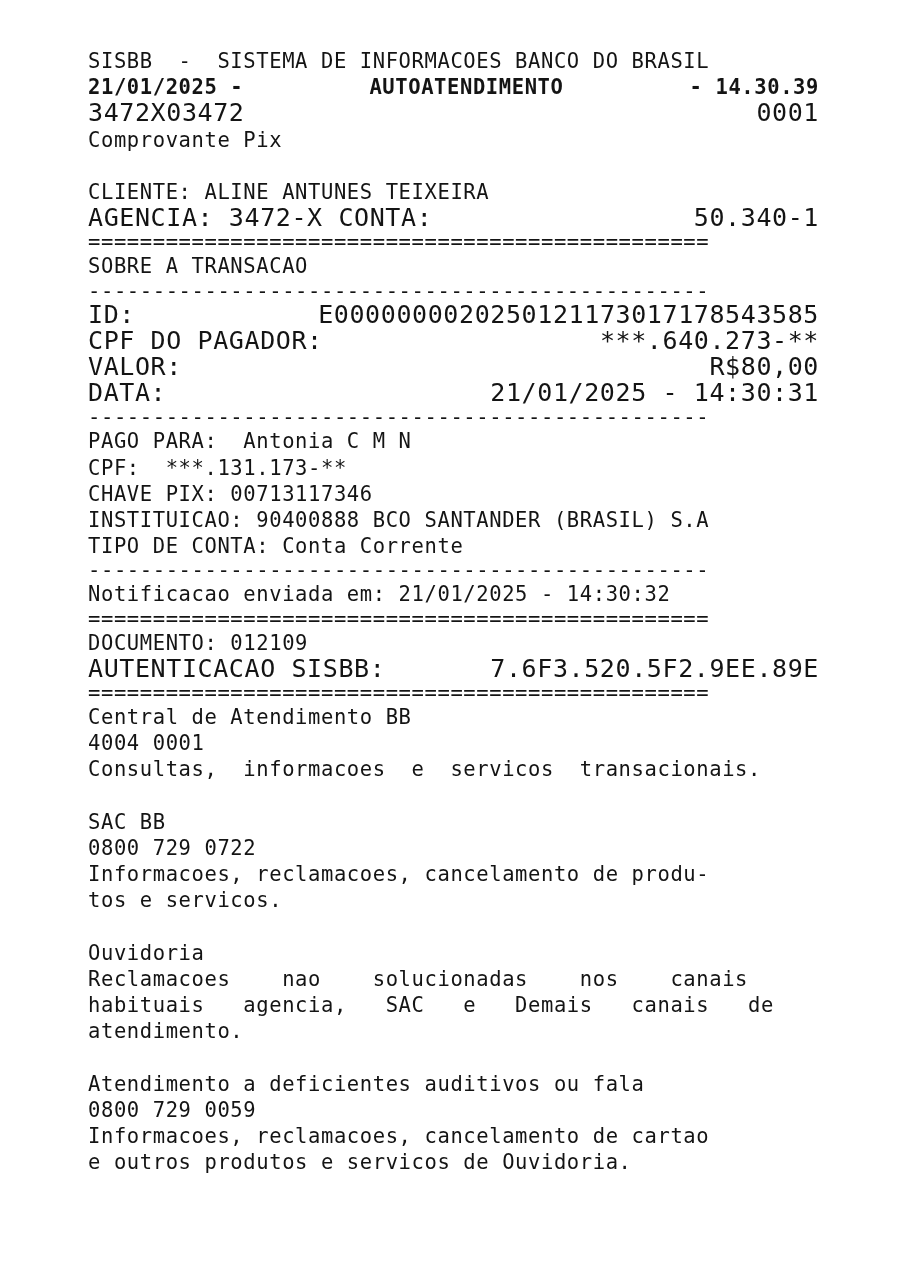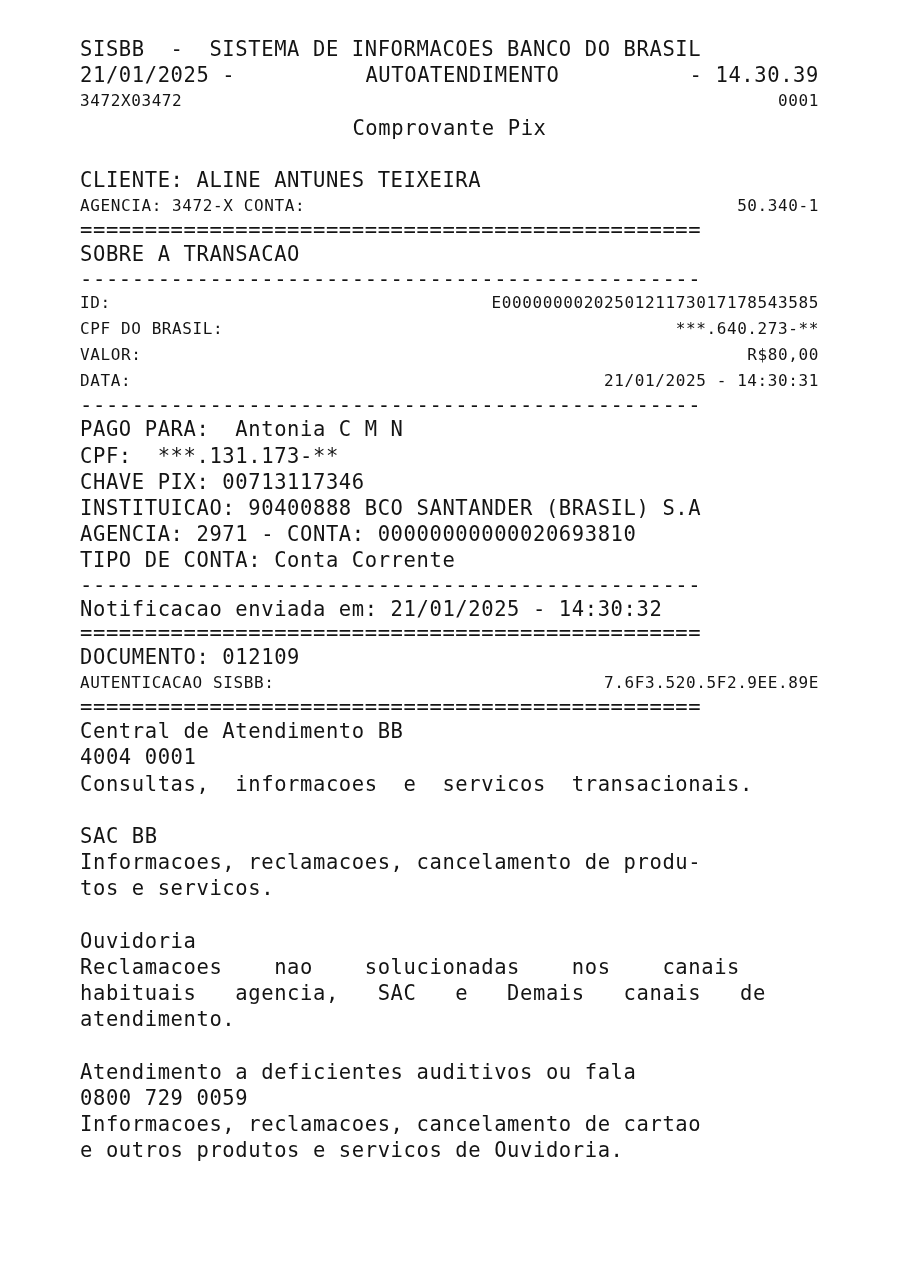--- a/index.html
+++ b/index.html
@@ -7,61 +7,62 @@
     padding: 0;
     background: #ffffff;
   }
   body {
     width: 897px;
     height: 1271px;
     font-family: "DejaVu Sans Mono", "Liberation Mono", monospace;
     color: #141414;
   }
   .receipt {
-    padding: 36px 78px 0 80px;
+    padding: 48px 78px 0 80px;
     box-sizing: border-box;
+    margin-left: 8px;
   }
   .line {
     font-size: 20.5px;
     line-height: 26.2px;
     letter-spacing: 0.6px;
     white-space: pre;
     font-weight: 500;
   }
   .line.blank {
     height: 26.2px;
   }
   .center {
-    text-align: center;
+    text-align: left;
   }
   .rule {
     font-size: 20.5px;
     line-height: 22px;
     letter-spacing: 0.6px;
     white-space: pre;
     overflow: hidden;
     font-weight: 500;
   }
   .spread {
     display: flex;
     justify-content: space-between;
     white-space: pre;
-    font-size: 16px;
+    font-size: 25px;
     line-height: 26.2px;
     letter-spacing: 0.6px;
     font-weight: 500;
   }
   .spread-3 {
     display: flex;
     justify-content: space-between;
     white-space: pre;
     font-size: 20.5px;
     line-height: 26.2px;
     letter-spacing: 0.6px;
-    font-weight: 400;
+    font-weight: 700;
   }
 </style>
 </head>
 <body>
 
 <div class="receipt">
 
   <div class="line">SISBB  -  SISTEMA DE INFORMACOES BANCO DO BRASIL</div>
 
   <div class="spread-3">
@@ -91,41 +92,40 @@
   <div class="line">SOBRE A TRANSACAO</div>
 
   <div class="rule">------------------------------------------------</div>
 
   <div class="spread">
     <span>ID:</span>
     <span>E0000000020250121173017178543585</span>
   </div>
 
   <div class="spread">
-    <span>CPF DO BRASIL:</span>
+    <span>CPF DO PAGADOR:</span>
     <span>***.640.273-**</span>
   </div>
 
   <div class="spread">
     <span>VALOR:</span>
     <span>R$80,00</span>
   </div>
 
   <div class="spread">
     <span>DATA:</span>
     <span>21/01/2025 - 14:30:31</span>
   </div>
 
   <div class="rule">------------------------------------------------</div>
 
   <div class="line">PAGO PARA:  Antonia C M N</div>
   <div class="line">CPF:  ***.131.173-**</div>
   <div class="line">CHAVE PIX: 00713117346</div>
   <div class="line">INSTITUICAO: 90400888 BCO SANTANDER (BRASIL) S.A</div>
-  <div class="line">AGENCIA: 2971 - CONTA: 00000000000020693810</div>
   <div class="line">TIPO DE CONTA: Conta Corrente</div>
 
   <div class="rule">------------------------------------------------</div>
 
   <div class="line">Notificacao enviada em: 21/01/2025 - 14:30:32</div>
 
   <div class="rule">================================================</div>
 
   <div class="line">DOCUMENTO: 012109</div>
 
@@ -139,20 +139,21 @@
   <div>
     <div class="line">Central de Atendimento BB</div>
     <div class="line">4004 0001</div>
     <div class="line">Consultas,  informacoes  e  servicos  transacionais.</div>
   </div>
 
   <div class="line blank"></div>
 
   <div>
     <div class="line">SAC BB</div>
+    <div class="line">0800 729 0722</div>
     <div class="line">Informacoes, reclamacoes, cancelamento de produ-</div>
     <div class="line">tos e servicos.</div>
   </div>
 
   <div class="line blank"></div>
 
   <div>
     <div class="line">Ouvidoria</div>
     <div class="line">Reclamacoes    nao    solucionadas    nos    canais</div>
     <div class="line">habituais   agencia,   SAC   e   Demais   canais   de</div>

